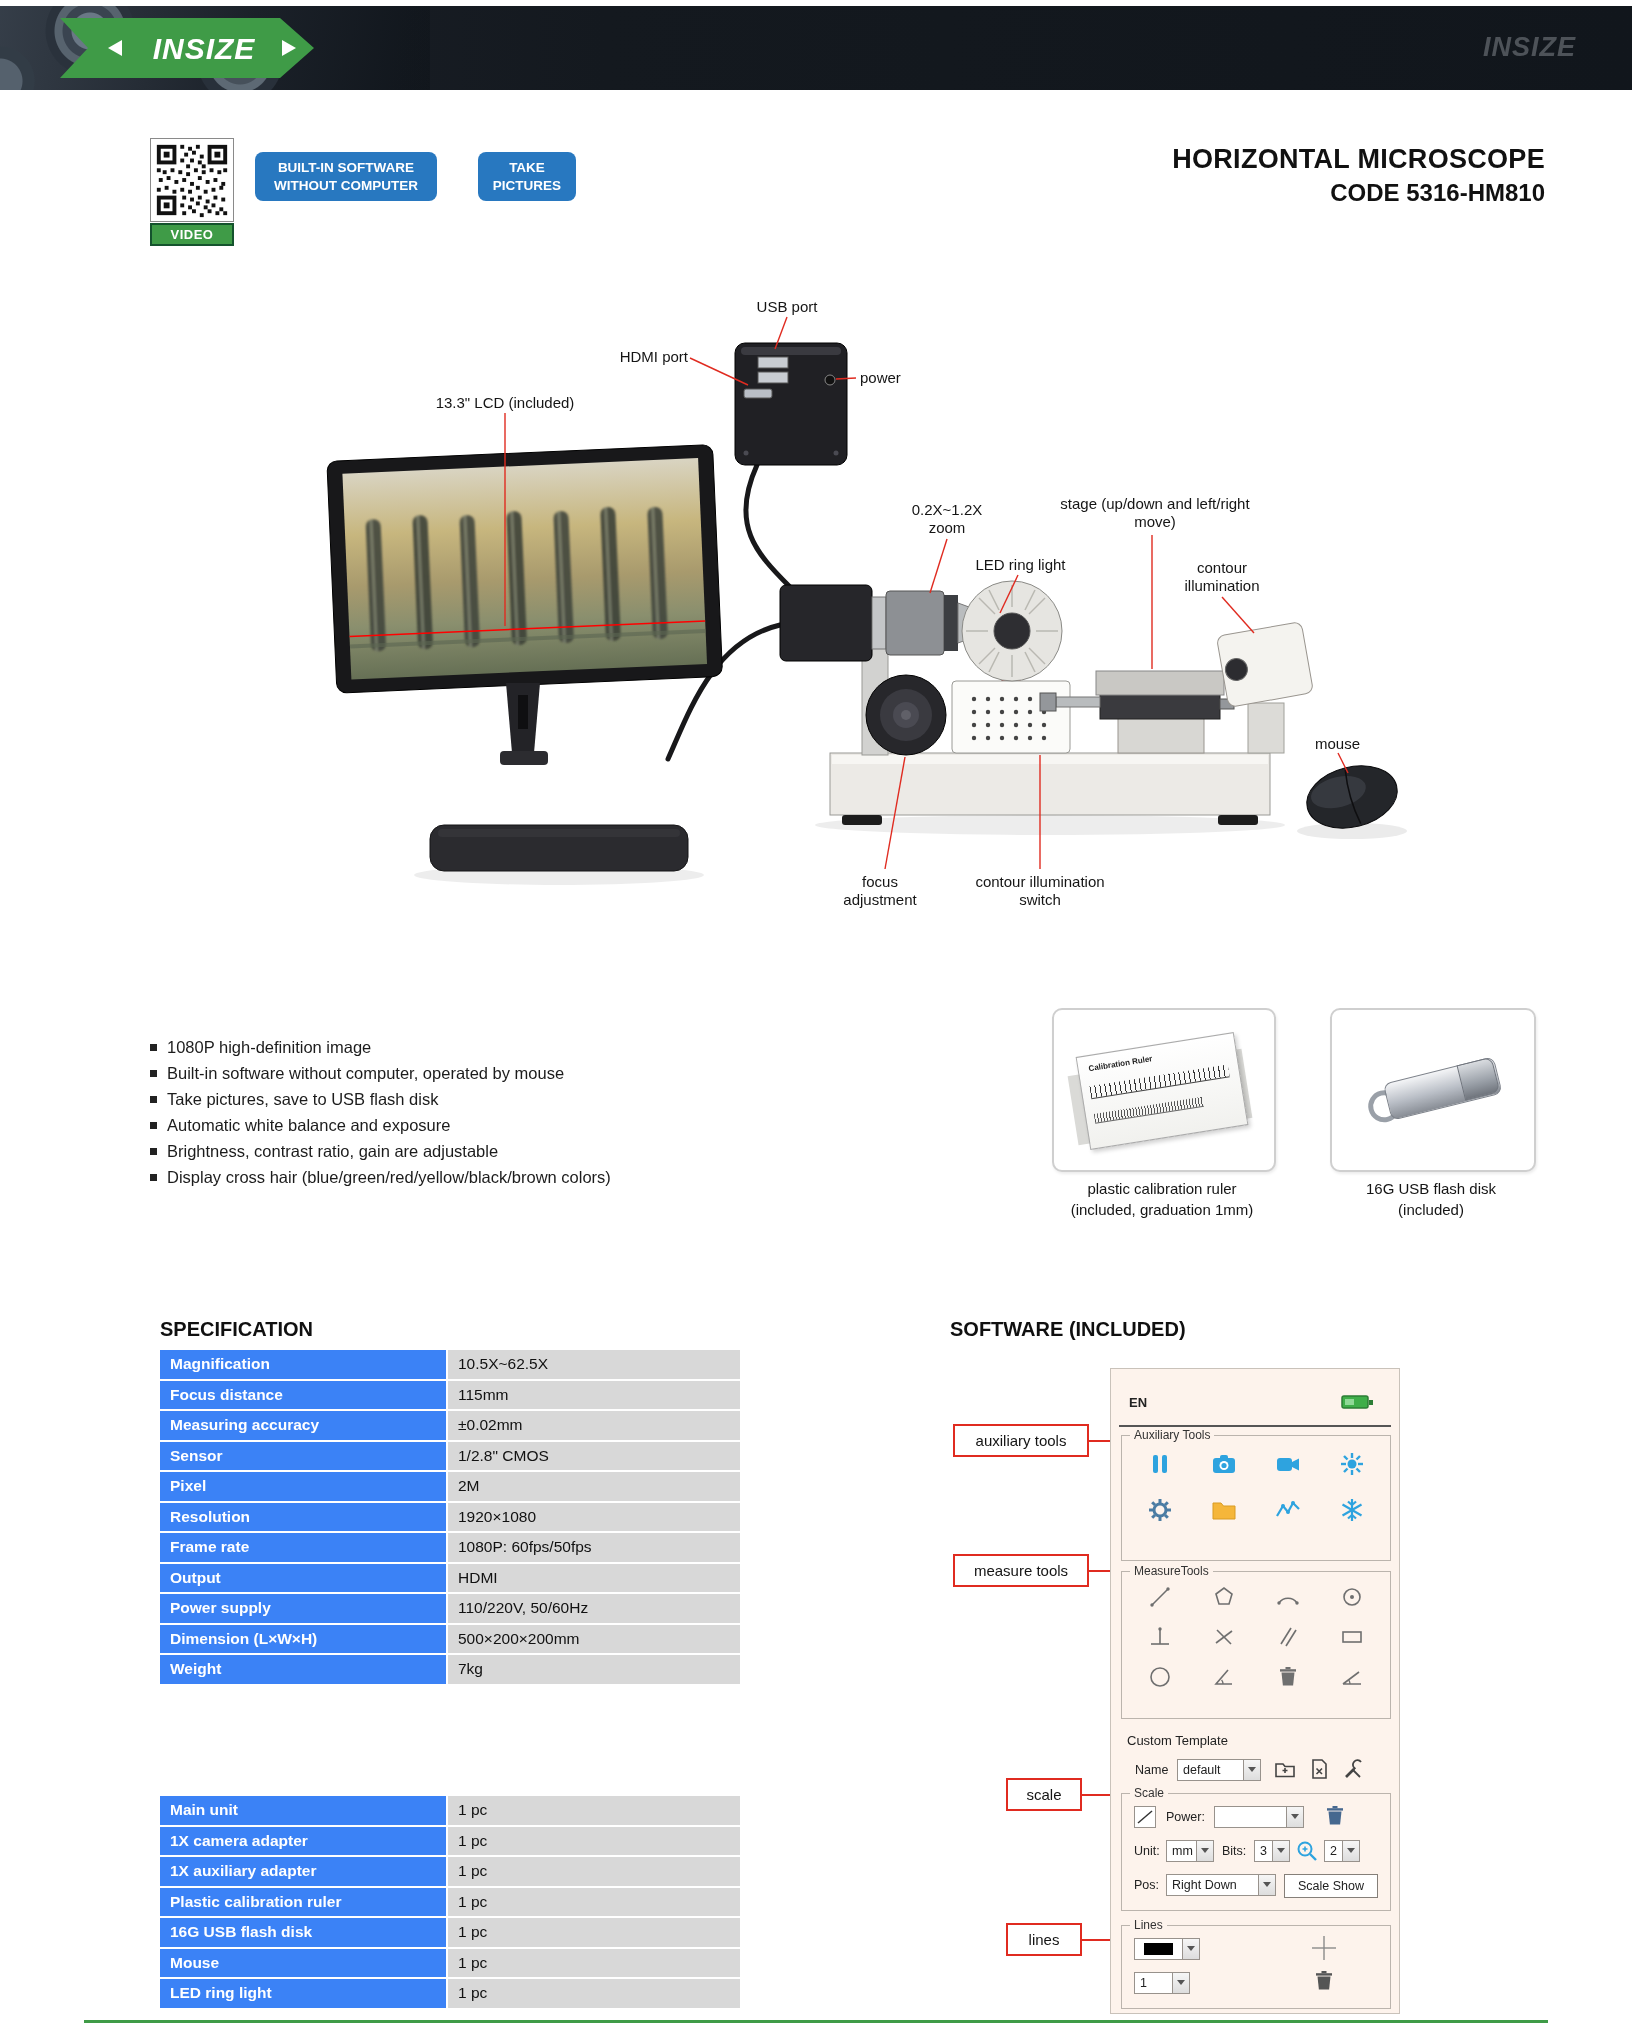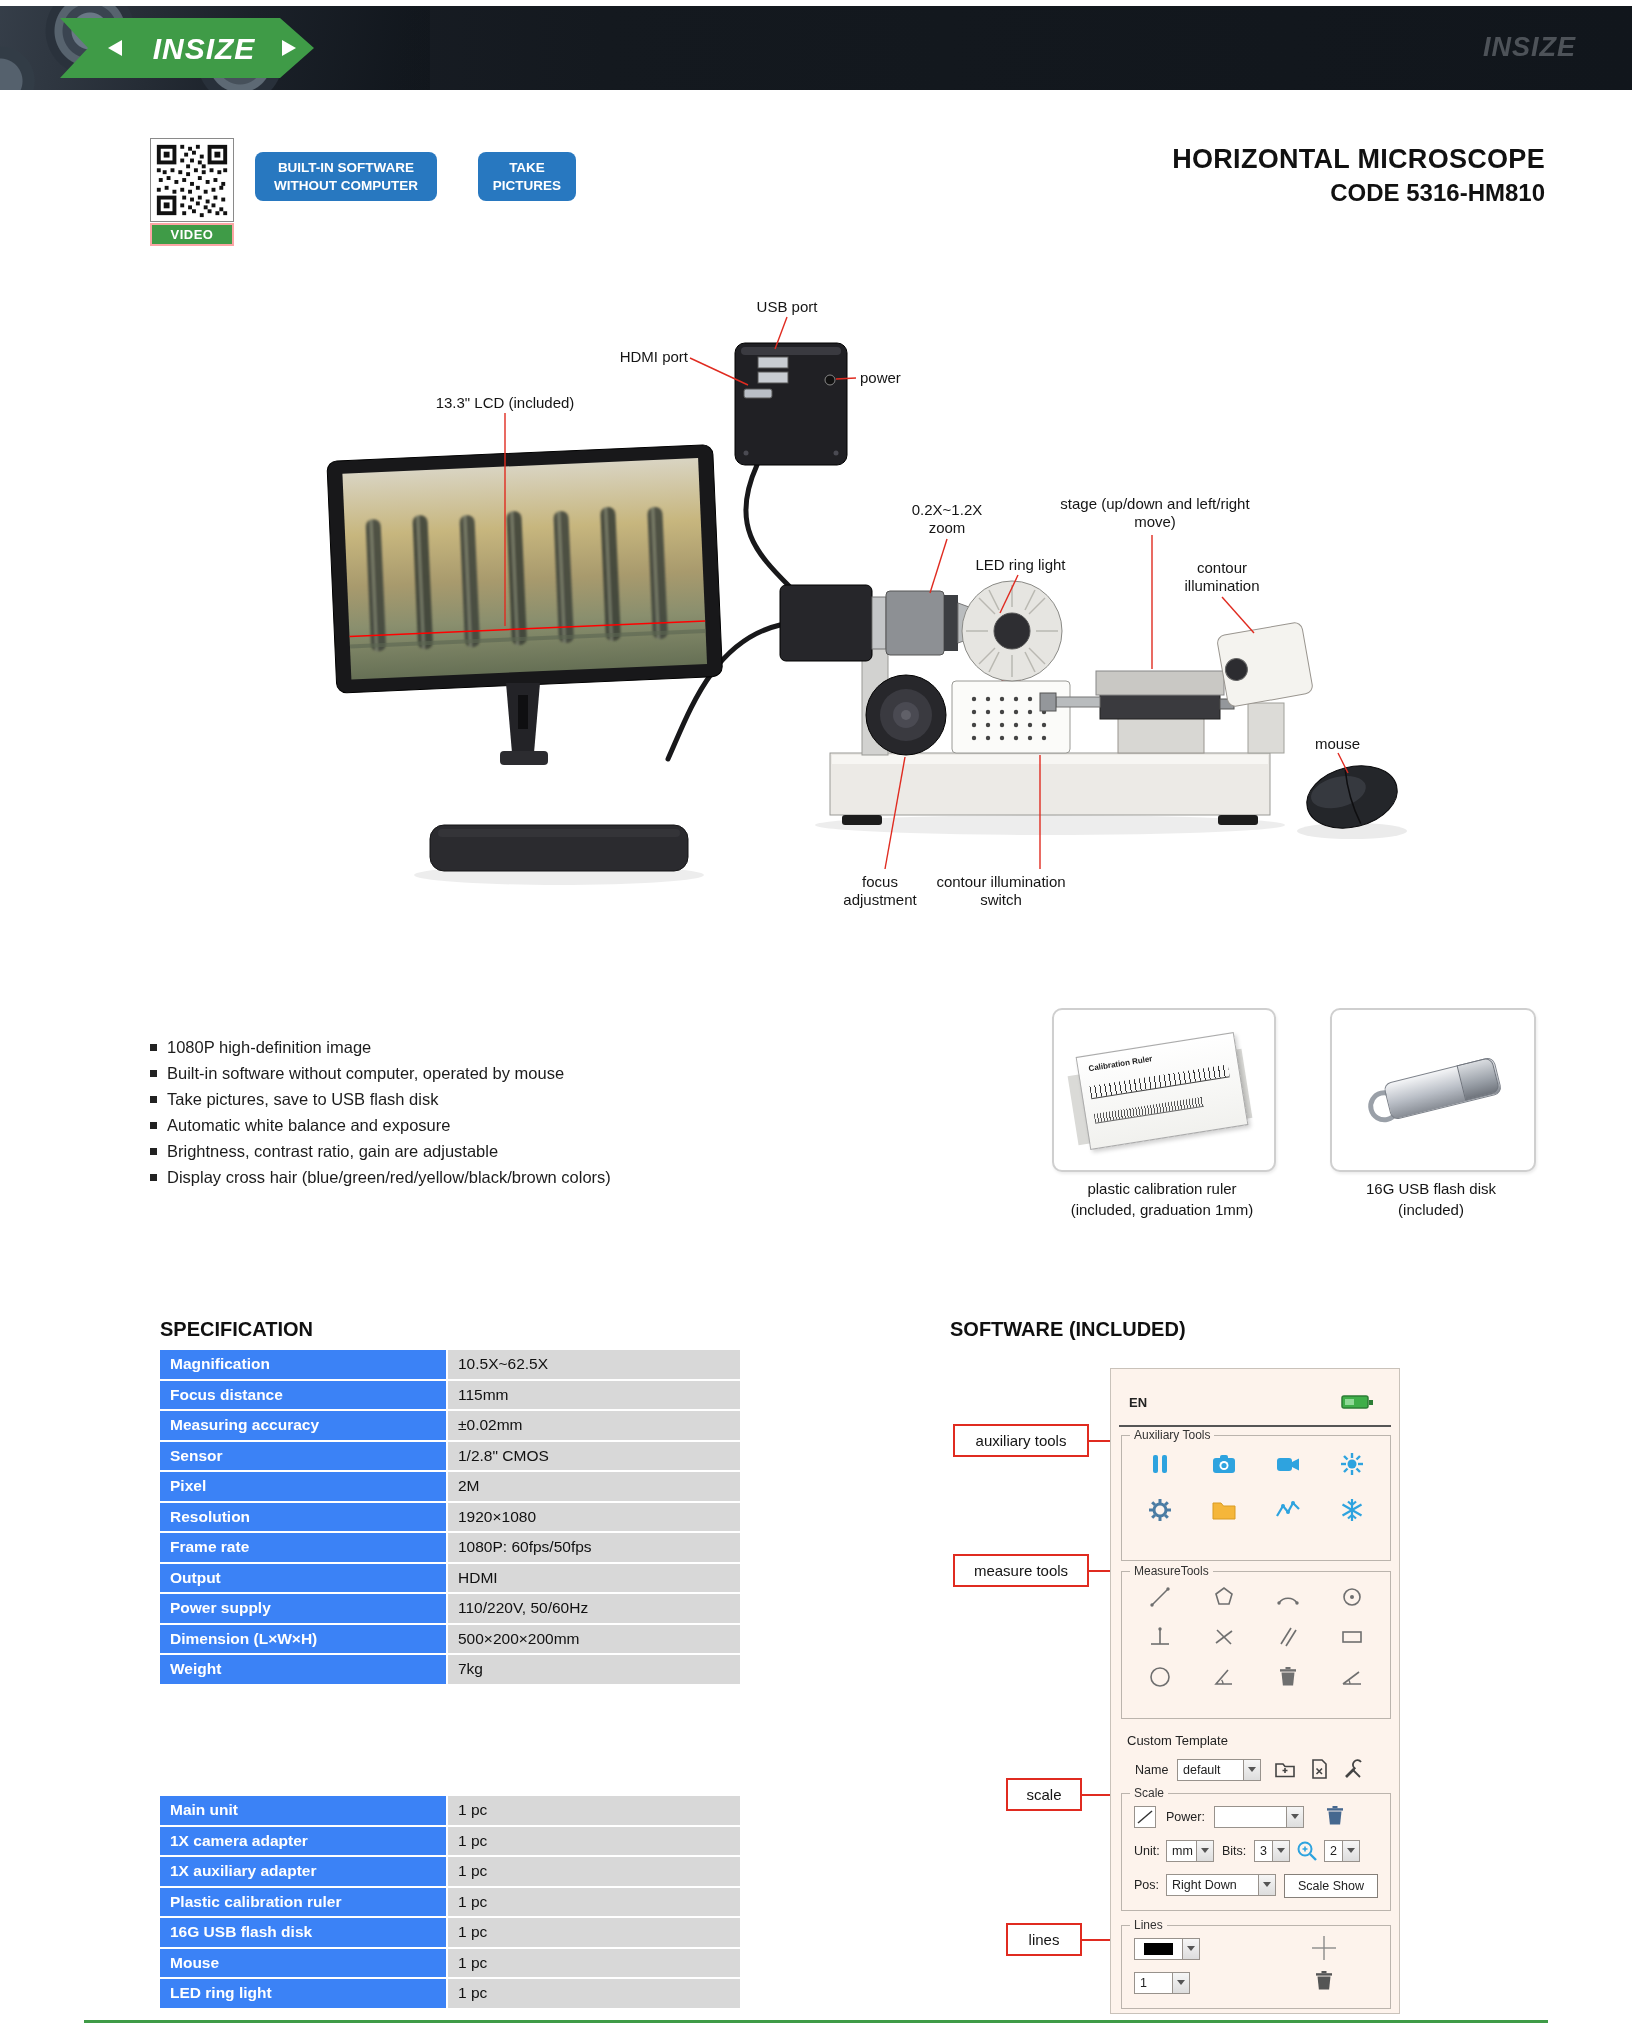--- a/index.html
+++ b/index.html
@@ -18,21 +18,21 @@
   .header .fade{position:absolute;left:380px;top:0;width:1252px;height:84px;
     background:linear-gradient(90deg,rgba(20,25,32,0),#14191f 18%,#11161c);}
   .logo-wrap{position:absolute;left:52px;top:0;width:300px;height:84px;}
   .logo-text{position:absolute;left:64px;top:26px;width:176px;text-align:center;color:#fff;
     font-style:italic;font-weight:700;font-size:30px;letter-spacing:1px;}
   .watermark{position:absolute;right:56px;top:26px;font-style:italic;font-weight:700;font-size:27px;
     letter-spacing:1px;color:rgba(200,206,214,0.33);}
 
   
   .qr-box{position:absolute;left:150px;top:138px;width:84px;height:84px;background:#fff;border:1px solid #8a8a8a;box-sizing:border-box;}
-  .video-tag{position:absolute;left:150px;top:223px;width:84px;height:23px;background:#3f9b47;border:2px solid #fca5a5;
+  .video-tag{position:absolute;left:150px;top:223px;width:84px;height:23px;background:#3f9b47;border:2px solid #14532d;
     box-sizing:border-box;color:#fff;font-weight:700;font-size:13px;display:flex;align-items:center;justify-content:center;letter-spacing:.5px;}
   .badge{position:absolute;background:#2878c0;border-radius:8px;color:#fff;font-weight:700;font-size:13.5px;line-height:1.3;
     display:flex;align-items:center;justify-content:center;text-align:center;padding:8px 10px;box-sizing:border-box;}
   .titles{position:absolute;right:87px;top:144px;text-align:right;}
   .title1{font-size:27px;font-weight:700;letter-spacing:.3px;}
   .title2{font-size:24px;font-weight:700;margin-top:4px;}
 
   
   .diagram{position:absolute;left:0;top:285px;width:1380px;height:660px;}
   .cl{position:absolute;font-size:15px;line-height:1.2;color:#151515;text-align:center;}
@@ -376,21 +376,21 @@
     <div class="cl" style="left:737px;top:13px;width:100px;">USB port</div>
     <div class="cl" style="left:588px;top:63px;width:100px;text-align:right;">HDMI port</div>
     <div class="cl" style="left:860px;top:84px;width:80px;text-align:left;">power</div>
     <div class="cl" style="left:415px;top:109px;width:180px;">13.3" LCD (included)</div>
     <div class="cl" style="left:902px;top:216px;width:90px;">0.2X~1.2X zoom</div>
     <div class="cl" style="left:1045px;top:210px;width:220px;">stage (up/down and left/right move)</div>
     <div class="cl" style="left:958px;top:271px;width:125px;">LED ring light</div>
     <div class="cl" style="left:1167px;top:274px;width:110px;">contour illumination</div>
     <div class="cl" style="left:1300px;top:450px;width:75px;">mouse</div>
     <div class="cl" style="left:825px;top:588px;width:110px;">focus adjustment</div>
-    <div class="cl" style="left:931px;top:588px;width:140px;">contour illumination switch</div>
+    <div class="cl" style="left:970px;top:588px;width:140px;">contour illumination switch</div>
   </div>
 
   <div class="features">
     <div class="feat-row">
         <span class="feat-bullet"></span>
         <span class="feat-text">1080P high-definition image</span>
       </div>
     <div class="feat-row">
         <span class="feat-bullet"></span>
         <span class="feat-text">Built-in software without computer, operated by mouse</span>

